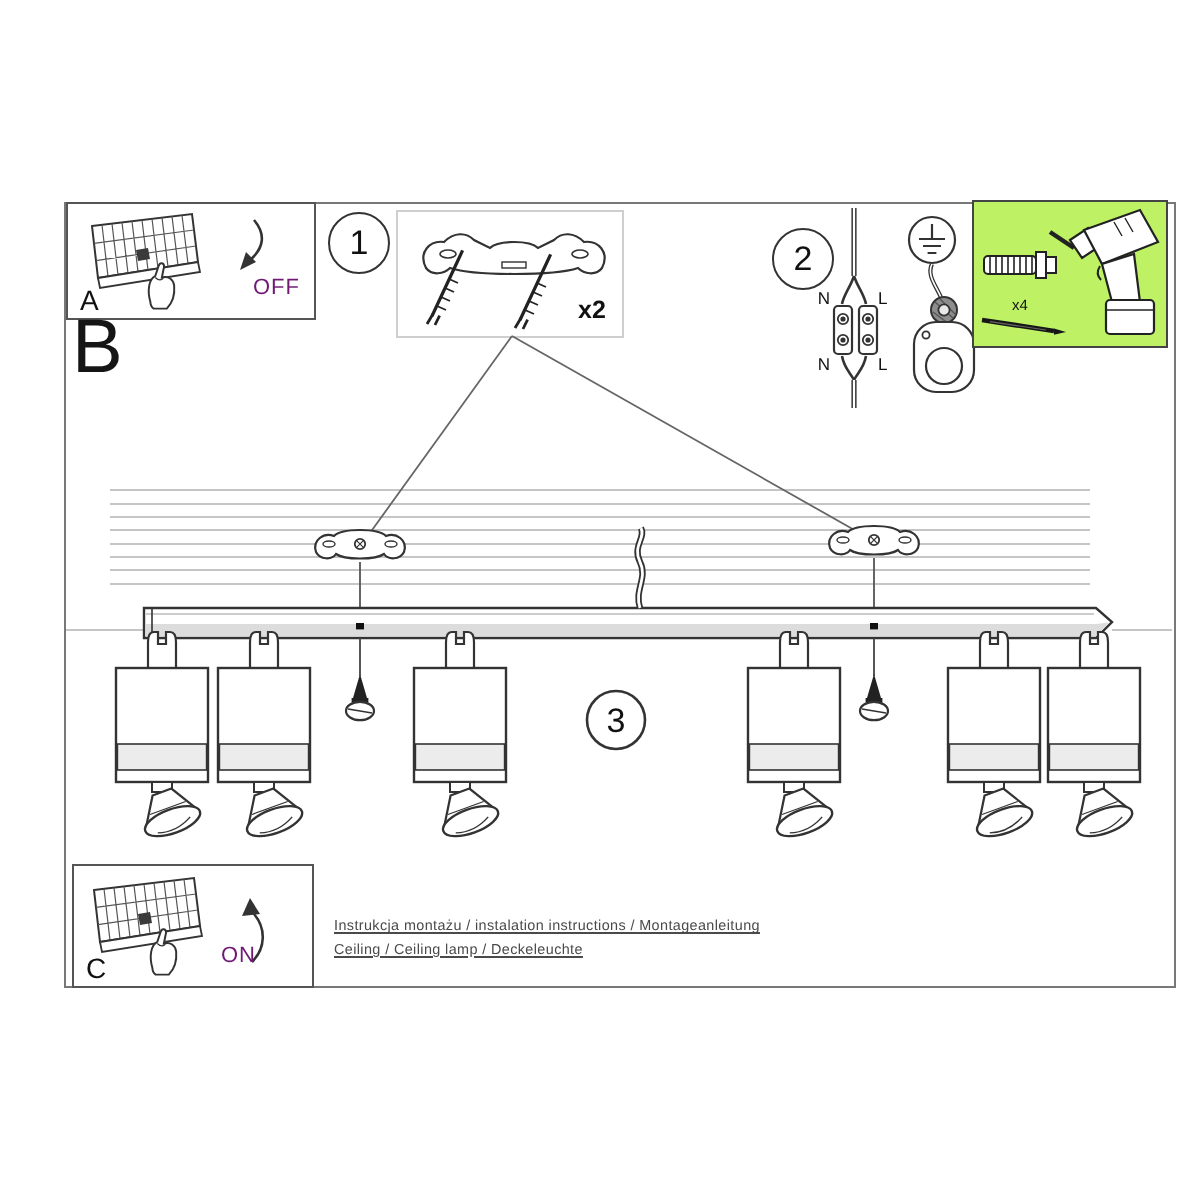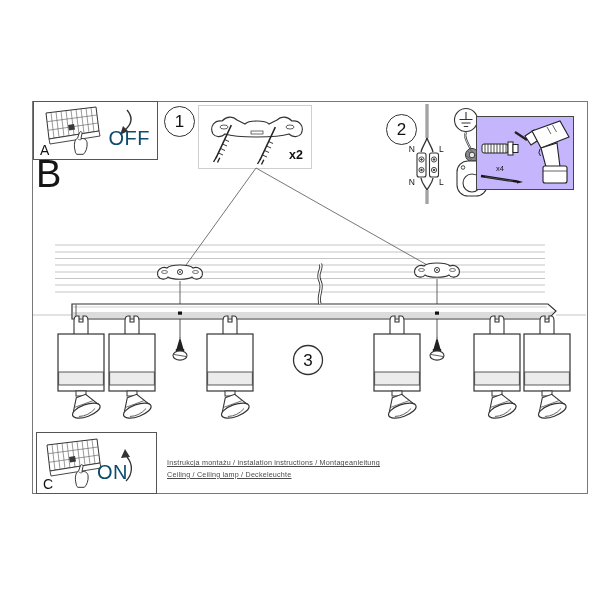--- a/index.html
+++ b/index.html
@@ -4,30 +4,30 @@
 <style>
   html,body{margin:0;padding:0;background:#fff;}
   #page{position:relative;width:600px;height:600px;background:#fff;
         font-family:"Liberation Sans",sans-serif;overflow:hidden;}
   .abs{position:absolute;}
   #main-border{left:32px;top:101px;width:554px;height:391px;border:1.5px solid #787878;}
   .panel{background:#fff;border:1.5px solid #555;}
   #panel-a{left:33px;top:101px;width:123px;height:57px;}
   #panel-c{left:36px;top:432px;width:119px;height:60px;}
   .corner-label{position:absolute;left:6px;bottom:1px;font-size:14px;color:#111;}
-  .state-label{position:absolute;font-size:20px;color:#0c4a6e;letter-spacing:.5px;}
+  .state-label{position:absolute;font-size:11px;color:#701a75;letter-spacing:.5px;}
   #panel-a .state-label{right:7px;bottom:9px;}
   #panel-c .state-label{right:28px;bottom:9px;}
   .step-badge{display:flex;align-items:center;justify-content:center;
       width:29px;height:29px;border:1.4px solid #333;border-radius:50%;
       font-size:17px;color:#111;background:#fff;}
   #step1-badge{left:164px;top:106px;}
   #step2-badge{left:386px;top:114px;}
   #parts-box{left:198px;top:105px;width:112px;height:62px;border:1px solid #cfcfcf;background:#fff;font-weight:bold;}
-  #tools-box{left:476px;top:100px;width:96px;height:72px;border:1.3px solid #444;background:#c4b5fd;z-index:3;margin-top:16px;}
+  #tools-box{left:486px;top:100px;width:96px;height:72px;border:1.3px solid #444;background:#bef264;z-index:3;}
   #section-b-label{left:36px;top:153px;font-size:38px;color:#151515;font-weight:500;}
   #diagram{left:32px;top:161px;}
   #footer{left:167px;top:457px;font-size:7.2px;line-height:1.65;color:#4a4a4a;letter-spacing:.2px;text-decoration:underline;}
   svg{display:block;}
   svg text{font-family:"Liberation Sans",sans-serif;fill:#111;}
 </style>
 </head>
 <body>
 
 <div id="page">

